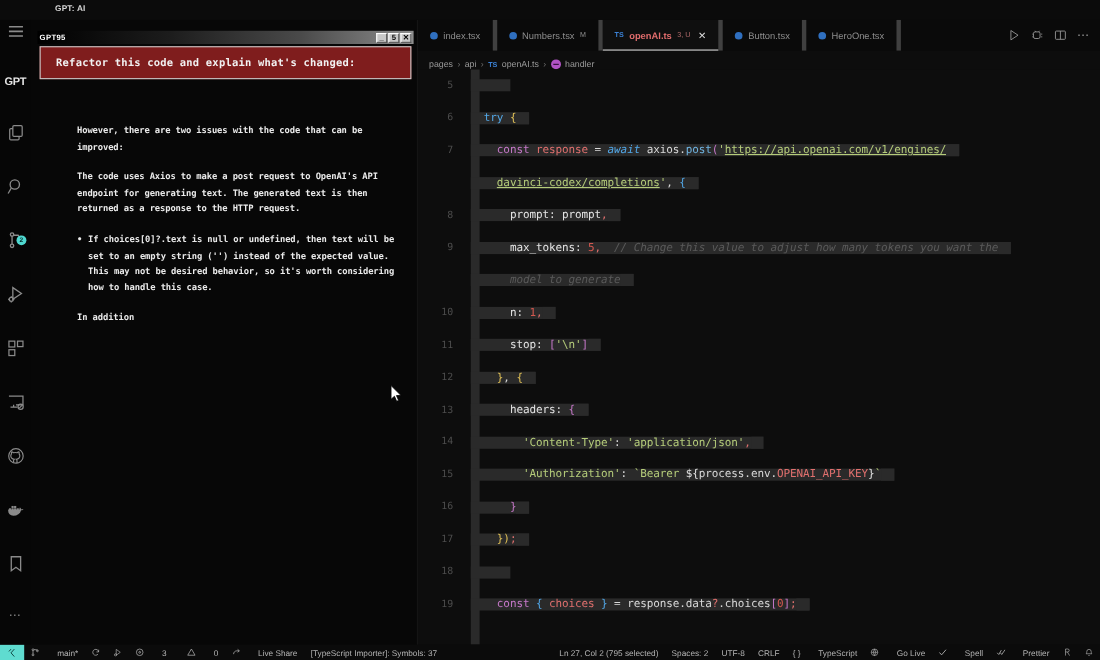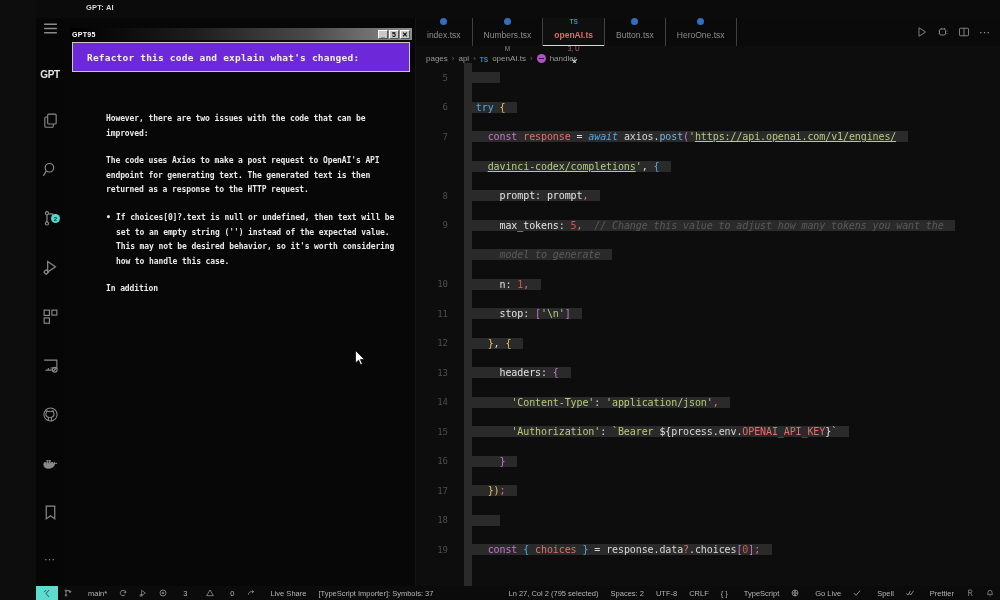--- a/index.html
+++ b/index.html
@@ -2,21 +2,21 @@
 <html><head>
 <meta charset="utf-8">
 <title>VS Code — openAI.ts</title>
 <style>
   * { margin:0; padding:0; box-sizing:border-box; }
   html,body{ width:1000px; height:600px; overflow:hidden; background:#0a0a0a; }
   body{
     font-family:"Liberation Sans", sans-serif;
     color:#c8c8c8; -webkit-font-smoothing:antialiased;
   }
-  .app{ position:relative; width:1000px; height:600px; background:#0d0d0d; display:flex; flex-direction:column;padding-left:36px; }
+  .app{ position:relative; width:1000px; height:600px; background:#0d0d0d; display:flex; flex-direction:column; }
 
   
   .titlebar{
     height:18px; flex:0 0 18px; background:#0b0b0b;
     display:flex; align-items:center; position:relative; z-index:40;
   }
   .tb-title{
     position:absolute; left:50px; top:3px;
     font-size:7.5px; font-weight:bold; letter-spacing:.2px; color:#d8d8d8;
   }
@@ -62,21 +62,21 @@
   .gpt95-label{ font-size:7px; font-weight:bold; color:#fff; letter-spacing:.3px; }
   .gpt95-btns{ margin-left:auto; display:flex; gap:1px; }
   .gpt95-btn{
     width:10px; height:9px; background:#c8c8c8; border:1px solid #fff;
     border-right-color:#555; border-bottom-color:#555;
     color:#000; font-size:7px; font-weight:bold; line-height:7px;
     display:flex; align-items:center; justify-content:center; cursor:pointer;
   }
   .prompt-box{
     position:absolute; left:8px; top:24px; width:338px; height:30px;
-    border:1.5px solid #c9c9c9; background:#6d28d9;
+    border:1.5px solid #c9c9c9; background:#7f1d1d;
     display:flex; align-items:center; padding-left:14px;
   }
   .prompt-text{
     font-family:"DejaVu Sans Mono","Liberation Mono",monospace;
     font-size:9.5px; font-weight:bold; color:#f2f2f2; letter-spacing:.2px;
   }
 
   .chatbody{
     position:absolute; left:0; top:94px; width:352px; bottom:28px;
     padding:0 10px 0 42px; overflow:hidden;
@@ -102,21 +102,21 @@
   
   .editor{ flex:1 1 auto; display:flex; flex-direction:column; min-width:0; background:#0d0d0d; }
 
   .tabsrow{
     height:28px; flex:0 0 28px; background:#0a0a0a;
     display:flex; align-items:stretch; position:relative;
   }
   .tab{
     display:flex; align-items:center; gap:5px; padding:0 11px;
     font-size:8.5px; color:#8d8d8d; cursor:pointer; position:relative;
-    border-right:1px solid #404040; max-width:150px; white-space:nowrap;flex-direction:column;
+    border-right:4px solid #404040; max-width:150px; white-space:nowrap;
   }
   .tab.active{ background:#0f0f0f; color:#d6d6d6; }
   .tab.active:after{
     content:""; position:absolute; left:0; right:0; bottom:0; height:1px; background:#d8d8d8;
   }
   .tab-dot{
     width:7px; height:7px; border-radius:50%; background:#2f6fbf; flex:0 0 7px; display:block;
   }
   .ts-badge{ font-size:6.5px; font-weight:bold; color:#3b82d6; }
   .tab-name.redname{ color:#e06c6c; font-weight:bold; }

